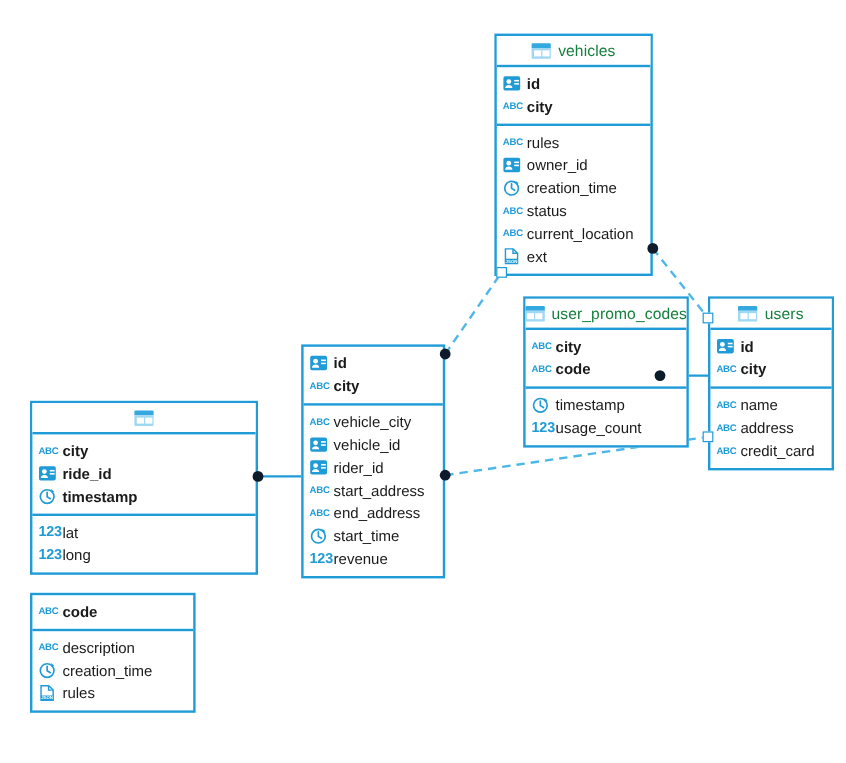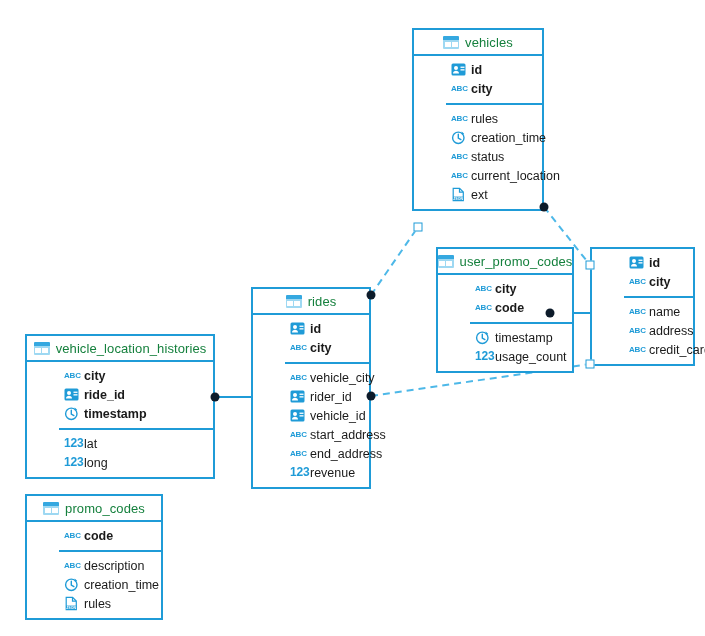--- a/index.html
+++ b/index.html
@@ -27,21 +27,21 @@
     background:#ffffff;
     border-bottom:2px solid #1f9bd7;
     box-sizing:border-box;
   }
   .t-title{
     font-size:13px;
     color:#15803d;
     white-space:nowrap;
     letter-spacing:.1px;
   }
-  .sec{padding:4px 0 5px 0;box-sizing:border-box;margin-left:32px;}
+  .sec{padding:4px 0 5px 0;box-sizing:border-box;}
   .sec.keys{border-bottom:2px solid #1f9bd7;}
   .row{
     display:flex;align-items:center;
     gap:5px;
     height:19px;
     padding:0 6px 0 5px;
     box-sizing:border-box;
     white-space:nowrap;
   }
   .fname{font-size:12.5px;color:#1a1a1a;}
@@ -126,20 +126,32 @@
           <span class="ic ic-abc">ABC</span>
           <span class="fname">city</span>
         </div>
       </div>
       <div class="sec">
         <div class="row">
           <span class="ic ic-abc">ABC</span>
           <span class="fname">rules</span>
         </div>
         <div class="row">
+          <span class="ic ic-badge">
+            <svg width="15" height="15" viewBox="0 0 15 15">
+              <rect x="0.5" y="1.5" width="14" height="12" rx="1.5" fill="#1f9bd7"></rect>
+              <circle cx="5" cy="6" r="2" fill="#ffffff"></circle>
+              <path d="M2 11.4c0-1.7 1.4-2.6 3-2.6s3 .9 3 2.6z" fill="#ffffff"></path>
+              <rect x="9.5" y="4.6" width="4" height="1.3" fill="#ffffff"></rect>
+              <rect x="9.5" y="7.2" width="4" height="1.3" fill="#ffffff"></rect>
+            </svg>
+          </span>
+          <span class="fname">owner_id</span>
+        </div>
+        <div class="row">
           <span class="ic ic-clock">
             <svg width="15" height="15" viewBox="0 0 15 15">
               <circle cx="7.3" cy="7.8" r="5.7" fill="#ffffff" stroke="#1f9bd7" stroke-width="1.4"></circle>
               <path d="M7.3 4.2v3.8l2.6 1.6" fill="none" stroke="#1f9bd7" stroke-width="1.4" stroke-linecap="round"></path>
               <path d="M10.6 1.6l2.6 2.2-2.3 1z" fill="#1f9bd7"></path>
             </svg>
           </span>
           <span class="fname">creation_time</span>
         </div>
         <div class="row">
@@ -194,62 +206,28 @@
           </span>
           <span class="fname">timestamp</span>
         </div>
         <div class="row">
           <span class="ic ic-num">123</span>
           <span class="fname">usage_count</span>
         </div>
       </div>
     </div>
     <div class="table" style="left: 590px; top: 247px; width: 105px;">
-      <div class="sec keys">
-        <div class="row pk">
-          <span class="ic ic-badge">
-            <svg width="15" height="15" viewBox="0 0 15 15">
-              <rect x="0.5" y="1.5" width="14" height="12" rx="1.5" fill="#1f9bd7"></rect>
-              <circle cx="5" cy="6" r="2" fill="#ffffff"></circle>
-              <path d="M2 11.4c0-1.7 1.4-2.6 3-2.6s3 .9 3 2.6z" fill="#ffffff"></path>
-              <rect x="9.5" y="4.6" width="4" height="1.3" fill="#ffffff"></rect>
-              <rect x="9.5" y="7.2" width="4" height="1.3" fill="#ffffff"></rect>
-            </svg>
-          </span>
-          <span class="fname">id</span>
-        </div>
-        <div class="row pk">
-          <span class="ic ic-abc">ABC</span>
-          <span class="fname">city</span>
-        </div>
-      </div>
-      <div class="sec">
-        <div class="row">
-          <span class="ic ic-abc">ABC</span>
-          <span class="fname">name</span>
-        </div>
-        <div class="row">
-          <span class="ic ic-abc">ABC</span>
-          <span class="fname">address</span>
-        </div>
-        <div class="row">
-          <span class="ic ic-abc">ABC</span>
-          <span class="fname">credit_card</span>
-        </div>
-      </div>
-    </div>
-    <div class="table" style="left: 251px; top: 287px; width: 120px;">
       <div class="t-header">
         <span class="ic-table">
           <span class="gh"></span>
           <span class="gb"></span>
           <span class="c1"></span>
           <span class="c2"></span>
         </span>
-        <span class="t-title">rides</span>
+        <span class="t-title">users</span>
       </div>
       <div class="sec keys">
         <div class="row pk">
           <span class="ic ic-badge">
             <svg width="15" height="15" viewBox="0 0 15 15">
               <rect x="0.5" y="1.5" width="14" height="12" rx="1.5" fill="#1f9bd7"></rect>
               <circle cx="5" cy="6" r="2" fill="#ffffff"></circle>
               <path d="M2 11.4c0-1.7 1.4-2.6 3-2.6s3 .9 3 2.6z" fill="#ffffff"></path>
               <rect x="9.5" y="4.6" width="4" height="1.3" fill="#ffffff"></rect>
               <rect x="9.5" y="7.2" width="4" height="1.3" fill="#ffffff"></rect>
@@ -258,69 +236,112 @@
           <span class="fname">id</span>
         </div>
         <div class="row pk">
           <span class="ic ic-abc">ABC</span>
           <span class="fname">city</span>
         </div>
       </div>
       <div class="sec">
         <div class="row">
           <span class="ic ic-abc">ABC</span>
+          <span class="fname">name</span>
+        </div>
+        <div class="row">
+          <span class="ic ic-abc">ABC</span>
+          <span class="fname">address</span>
+        </div>
+        <div class="row">
+          <span class="ic ic-abc">ABC</span>
+          <span class="fname">credit_card</span>
+        </div>
+      </div>
+    </div>
+    <div class="table" style="left: 251px; top: 287px; width: 120px;">
+      <div class="sec keys">
+        <div class="row pk">
+          <span class="ic ic-badge">
+            <svg width="15" height="15" viewBox="0 0 15 15">
+              <rect x="0.5" y="1.5" width="14" height="12" rx="1.5" fill="#1f9bd7"></rect>
+              <circle cx="5" cy="6" r="2" fill="#ffffff"></circle>
+              <path d="M2 11.4c0-1.7 1.4-2.6 3-2.6s3 .9 3 2.6z" fill="#ffffff"></path>
+              <rect x="9.5" y="4.6" width="4" height="1.3" fill="#ffffff"></rect>
+              <rect x="9.5" y="7.2" width="4" height="1.3" fill="#ffffff"></rect>
+            </svg>
+          </span>
+          <span class="fname">id</span>
+        </div>
+        <div class="row pk">
+          <span class="ic ic-abc">ABC</span>
+          <span class="fname">city</span>
+        </div>
+      </div>
+      <div class="sec">
+        <div class="row">
+          <span class="ic ic-abc">ABC</span>
           <span class="fname">vehicle_city</span>
         </div>
         <div class="row">
           <span class="ic ic-badge">
             <svg width="15" height="15" viewBox="0 0 15 15">
               <rect x="0.5" y="1.5" width="14" height="12" rx="1.5" fill="#1f9bd7"></rect>
               <circle cx="5" cy="6" r="2" fill="#ffffff"></circle>
               <path d="M2 11.4c0-1.7 1.4-2.6 3-2.6s3 .9 3 2.6z" fill="#ffffff"></path>
               <rect x="9.5" y="4.6" width="4" height="1.3" fill="#ffffff"></rect>
               <rect x="9.5" y="7.2" width="4" height="1.3" fill="#ffffff"></rect>
             </svg>
           </span>
+          <span class="fname">vehicle_id</span>
+        </div>
+        <div class="row">
+          <span class="ic ic-badge">
+            <svg width="15" height="15" viewBox="0 0 15 15">
+              <rect x="0.5" y="1.5" width="14" height="12" rx="1.5" fill="#1f9bd7"></rect>
+              <circle cx="5" cy="6" r="2" fill="#ffffff"></circle>
+              <path d="M2 11.4c0-1.7 1.4-2.6 3-2.6s3 .9 3 2.6z" fill="#ffffff"></path>
+              <rect x="9.5" y="4.6" width="4" height="1.3" fill="#ffffff"></rect>
+              <rect x="9.5" y="7.2" width="4" height="1.3" fill="#ffffff"></rect>
+            </svg>
+          </span>
           <span class="fname">rider_id</span>
         </div>
         <div class="row">
-          <span class="ic ic-badge">
-            <svg width="15" height="15" viewBox="0 0 15 15">
-              <rect x="0.5" y="1.5" width="14" height="12" rx="1.5" fill="#1f9bd7"></rect>
-              <circle cx="5" cy="6" r="2" fill="#ffffff"></circle>
-              <path d="M2 11.4c0-1.7 1.4-2.6 3-2.6s3 .9 3 2.6z" fill="#ffffff"></path>
-              <rect x="9.5" y="4.6" width="4" height="1.3" fill="#ffffff"></rect>
-              <rect x="9.5" y="7.2" width="4" height="1.3" fill="#ffffff"></rect>
-            </svg>
-          </span>
-          <span class="fname">vehicle_id</span>
-        </div>
-        <div class="row">
           <span class="ic ic-abc">ABC</span>
           <span class="fname">start_address</span>
         </div>
         <div class="row">
           <span class="ic ic-abc">ABC</span>
           <span class="fname">end_address</span>
+        </div>
+        <div class="row">
+          <span class="ic ic-clock">
+            <svg width="15" height="15" viewBox="0 0 15 15">
+              <circle cx="7.3" cy="7.8" r="5.7" fill="#ffffff" stroke="#1f9bd7" stroke-width="1.4"></circle>
+              <path d="M7.3 4.2v3.8l2.6 1.6" fill="none" stroke="#1f9bd7" stroke-width="1.4" stroke-linecap="round"></path>
+              <path d="M10.6 1.6l2.6 2.2-2.3 1z" fill="#1f9bd7"></path>
+            </svg>
+          </span>
+          <span class="fname">start_time</span>
         </div>
         <div class="row">
           <span class="ic ic-num">123</span>
           <span class="fname">revenue</span>
         </div>
       </div>
     </div>
     <div class="table" style="left: 25px; top: 334px; width: 190px;">
       <div class="t-header">
         <span class="ic-table">
           <span class="gh"></span>
           <span class="gb"></span>
           <span class="c1"></span>
           <span class="c2"></span>
         </span>
-        <span class="t-title">vehicle_location_histories</span>
       </div>
       <div class="sec keys">
         <div class="row pk">
           <span class="ic ic-abc">ABC</span>
           <span class="fname">city</span>
         </div>
         <div class="row pk">
           <span class="ic ic-badge">
             <svg width="15" height="15" viewBox="0 0 15 15">
               <rect x="0.5" y="1.5" width="14" height="12" rx="1.5" fill="#1f9bd7"></rect>
@@ -348,29 +369,20 @@
           <span class="ic ic-num">123</span>
           <span class="fname">lat</span>
         </div>
         <div class="row">
           <span class="ic ic-num">123</span>
           <span class="fname">long</span>
         </div>
       </div>
     </div>
     <div class="table" style="left: 25px; top: 494px; width: 138px;">
-      <div class="t-header">
-        <span class="ic-table">
-          <span class="gh"></span>
-          <span class="gb"></span>
-          <span class="c1"></span>
-          <span class="c2"></span>
-        </span>
-        <span class="t-title">promo_codes</span>
-      </div>
       <div class="sec keys">
         <div class="row pk">
           <span class="ic ic-abc">ABC</span>
           <span class="fname">code</span>
         </div>
       </div>
       <div class="sec">
         <div class="row">
           <span class="ic ic-abc">ABC</span>
           <span class="fname">description</span>

